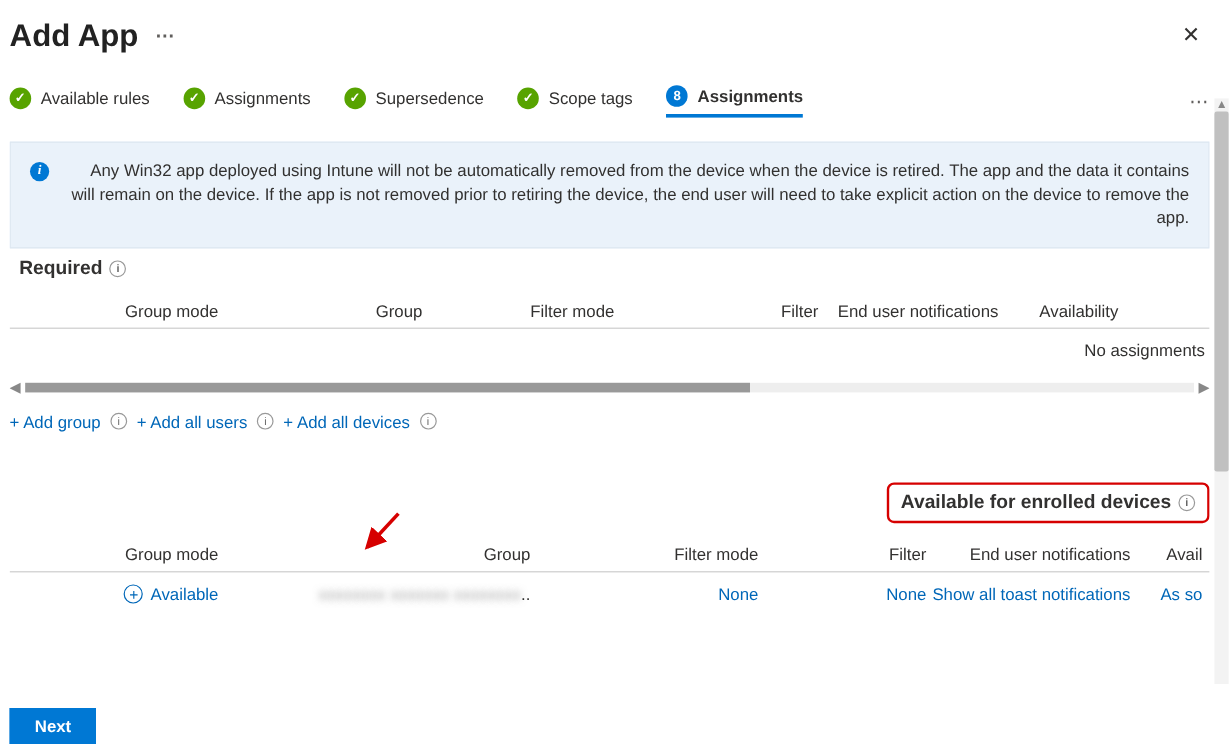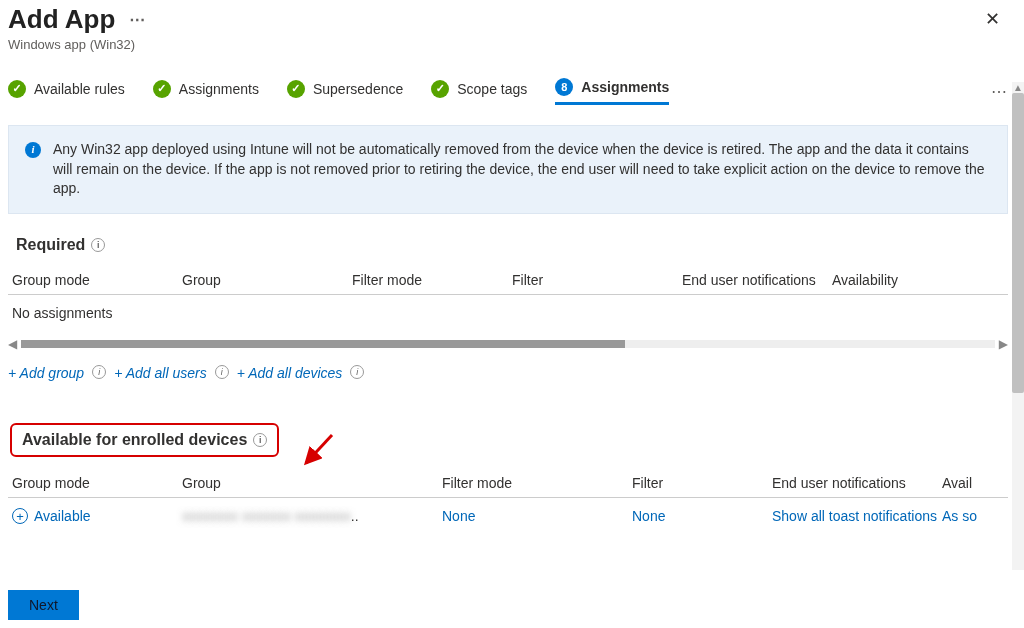--- a/index.html
+++ b/index.html
@@ -1,77 +1,76 @@
 <!DOCTYPE html>
 <html><head>
 <meta charset="utf-8">
 <style>
 * { box-sizing: border-box; margin: 0; padding: 0; }
 body { font-family: "Segoe UI", Arial, sans-serif; font-size: 14px; color: #323130; background: #fff; width: 1024px; height: 628px; overflow: hidden; position: relative; }
-.page { padding: 0 16px 0 8px; }
+.page { padding: 10px 16px 0 8px; text-align: right; }
 .header-row { display: flex; align-items: flex-start; padding-top: 4px; }
 .title-block { flex: 1; }
 .page-title { font-size: 26px; font-weight: 600; color: #222; display: flex; align-items: center; gap: 14px; }
 .subtitle { font-size: 13px; color: #605e5c; margin-top: 2px; }
 .dots { color: #605e5c; font-size: 16px; letter-spacing: 1px; }
 .close-x { font-size: 18px; color: #323130; cursor: pointer; padding: 4px 8px; }
 .tabs { display: flex; align-items: center; gap: 28px; margin-top: 26px; padding-bottom: 6px; }
 .tab { display: flex; align-items: center; gap: 8px; font-size: 14px; color: #323130; cursor: pointer; padding-bottom: 6px; }
 .tab.active { border-bottom: 3px solid #0078d4; font-weight: 600; }
 .tab-spacer { flex: 1; }
 .step-check { width: 18px; height: 18px; border-radius: 50%; background: #57a300; color: #fff; display: flex; align-items: center; justify-content: center; font-size: 11px; font-weight: bold; }
 .step-num { width: 18px; height: 18px; border-radius: 50%; background: #0078d4; color: #fff; display: flex; align-items: center; justify-content: center; font-size: 11px; font-weight: 600; }
 .content-scroll { position: relative; height: 470px; overflow: hidden; }
 .info-banner { background: #eaf2fa; border: 1px solid #dce6f1; padding: 14px 16px; margin-top: 14px; display: flex; gap: 12px; line-height: 1.4; color: #323130; }
 .info-icon-circle { width: 16px; height: 16px; border-radius: 50%; background: #0078d4; color: #fff; font-size: 11px; font-weight: bold; display: flex; align-items: center; justify-content: center; flex-shrink: 0; font-style: italic; font-family: Georgia, serif; margin-top: 2px; }
-.section-title { margin-top: 22px; font-size: 16px; font-weight: 600; display: flex; align-items: center; gap: 6px; padding-left: 8px; }
+.section-title { margin-top: 8px; font-size: 16px; font-weight: 600; display: flex; align-items: center; gap: 6px; padding-left: 8px; }
 .info-o { width: 14px; height: 14px; border: 1px solid #999; border-radius: 50%; display: inline-flex; align-items: center; justify-content: center; font-size: 9px; color: #666; }
 .table-head { display: flex; margin-top: 18px; padding: 0 4px 6px; border-bottom: 1px solid #ccc; font-size: 14px; font-weight: 400; color: #323130; }
 .col-mode { width: 170px; }
 .col-group { width: 170px; }
 .col-group2 { width: 260px; }
 .col-fmode { width: 160px; }
 .col-fmode2 { width: 190px; }
 .col-filter { width: 170px; }
 .col-filter2 { width: 140px; }
 .col-notif { width: 150px; }
 .col-notif2 { width: 170px; }
 .col-avail { width: 100px; }
 .col-avail2 { width: 60px; overflow: hidden; white-space: nowrap; }
 .row-text { padding: 10px 4px; color: #323130; }
 .hscroll { position: relative; height: 14px; margin-top: 6px; display: flex; align-items: center; }
 .hscroll .tri { color: #888; font-size: 12px; }
 .hscroll .track { flex: 1; height: 8px; background: #eee; position: relative; margin: 0 4px; }
 .hscroll .thumb { position: absolute; left: 0; top: 0; height: 8px; width: 62%; background: #999; }
-.link-row { margin-top: 14px; display: flex; gap: 8px; font-size: 14px; font-style: italic; }
+.link-row { margin-top: 14px; display: flex; gap: 8px; font-size: 14px; }
 .link { color: #0067b8; cursor: pointer; }
 .arrow-annot { position: absolute; left: 292px; top: 320px; color: #d60000; pointer-events: none; }
 .highlight-box { border: 2px solid #d60000; border-radius: 6px; padding: 6px 10px; display: inline-flex; align-items: center; gap: 6px; margin-top: 42px; margin-left: 2px; font-size: 16px; font-weight: 600; }
 .table-head2 { display: flex; margin-top: 18px; padding: 0 4px 6px; border-bottom: 1px solid #ccc; font-size: 14px; }
 .row2 { display: flex; padding: 10px 4px 0; font-size: 14px; align-items: flex-start; }
 .plus-circle { width: 16px; height: 16px; border: 1.5px solid #0067b8; border-radius: 50%; display: inline-flex; align-items: center; justify-content: center; color: #0067b8; font-size: 13px; line-height: 1; margin-right: 6px; }
 .blur { color: transparent; text-shadow: 0 0 6px rgba(100,100,100,.6); }
 .vscroll { position: absolute; right: 0; top: 82px; width: 12px; height: 488px; background: #f3f3f3; }
 .vscroll .vthumb { width: 12px; height: 300px; background: #c0c0c0; border-radius: 2px; }
 .vscroll .vtri { text-align: center; color: #888; font-size: 10px; }
 .footer { position: absolute; bottom: 8px; left: 8px; display: flex; gap: 10px; }
 .btn { padding: 6px 20px; font-size: 14px; border: 1px solid #8a8886; background: #fff; cursor: pointer; }
-.btn.primary { background: #0078d4; color: #0f172a; border-color: #0078d4; font-weight: 400; }
+.btn.primary { background: #0078d4; color: #ffffff; border-color: #0078d4; font-weight: 700; }
 </style>
 </head>
 <body>
 
 <div class="page">
   <div class="header-row">
     <div class="title-block">
       <div class="page-title">
         <span>Add App</span>
         <span class="dots">⋯</span>
       </div>
-      <div class="subtitle">Windows app (Win32)</div>
     </div>
     <div class="close-x">✕</div>
   </div>
 
   <div class="tabs">
     <div class="tab">
       <span class="step-check">✓</span>
       <span>Available rules</span>
     </div>
     <div class="tab">

